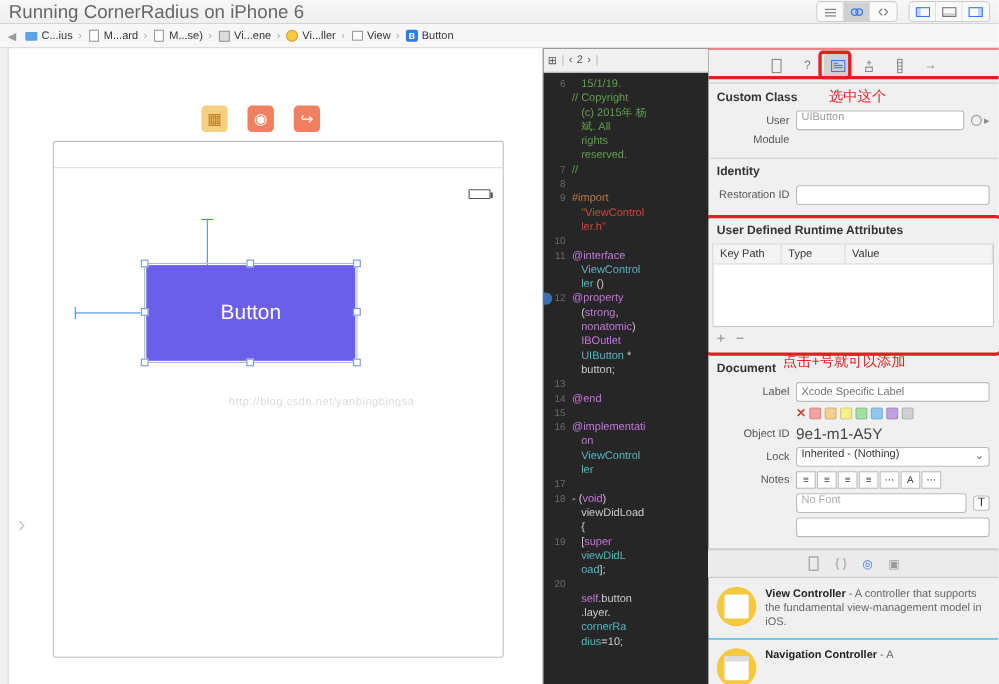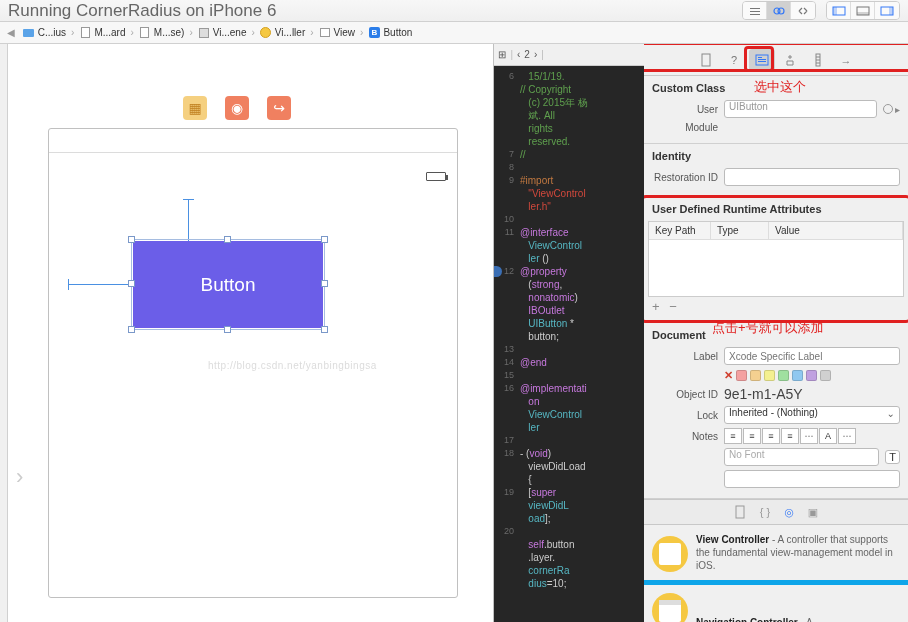--- a/index.html
+++ b/index.html
@@ -101,21 +101,21 @@
 .close-red { color: #d04030; font-weight: bold; }
 
 .notes-toolbar { display: flex; gap: 1px; }
 .nt-btn { width: 18px; height: 16px; border: 1px solid #bbb; background: #fff; font-size: 9px; display: flex; align-items: center; justify-content: center; }
 
 .library-tabs { height: 26px; display: flex; align-items: center; justify-content: center; gap: 14px; border-top: 1px solid #c8c8c8; border-bottom: 1px solid #c8c8c8; background: #ebebeb; }
 .lib-tab { color: #999; cursor: pointer; }
 .lib-tab.active { color: #3478f6; }
 
 .library-items { flex: 1; overflow: hidden; }
-.lib-item { display: flex; gap: 8px; padding: 8px; border-bottom: 5px solid #0ea5e9; align-items: flex-end; }
+.lib-item { display: flex; gap: 8px; padding: 8px; border-bottom: 1px solid #0ea5e9; }
 .lib-icon { width: 36px; height: 36px; border-radius: 50%; display: flex; align-items: center; justify-content: center; flex-shrink: 0; }
 .lib-icon.vc { background: #f5c842; }
 .lib-icon.nav { background: #f5c842; }
 .lib-icon-inner { width: 22px; height: 22px; background: #fff; border-radius: 2px; }
 .lib-text { font-size: 10px; color: #666; line-height: 1.3; }
 .lib-title { color: #222; font-weight: 600; }
 
 .red-box-attrs { position: absolute; border: 3px solid #e02020; border-radius: 6px; pointer-events: none; }
 
 svg { display: block; }

